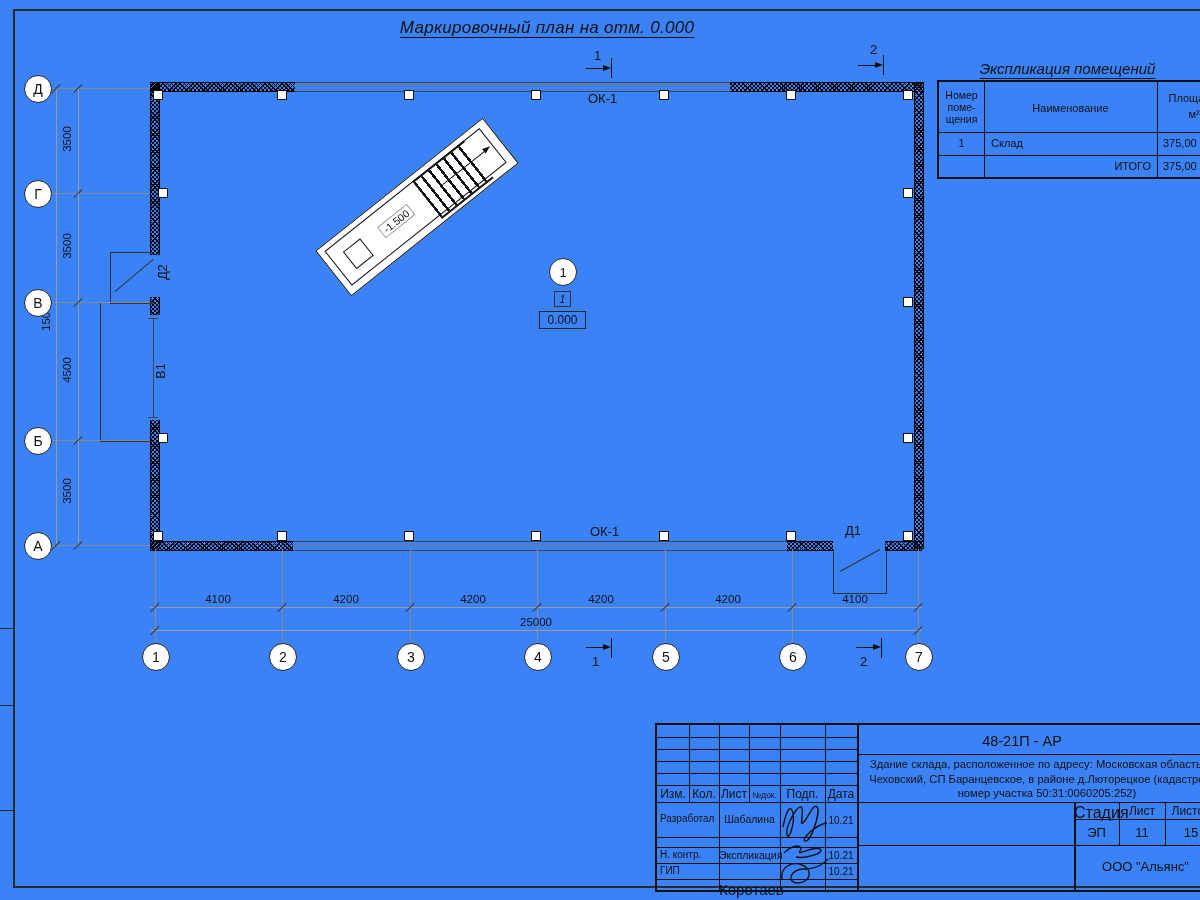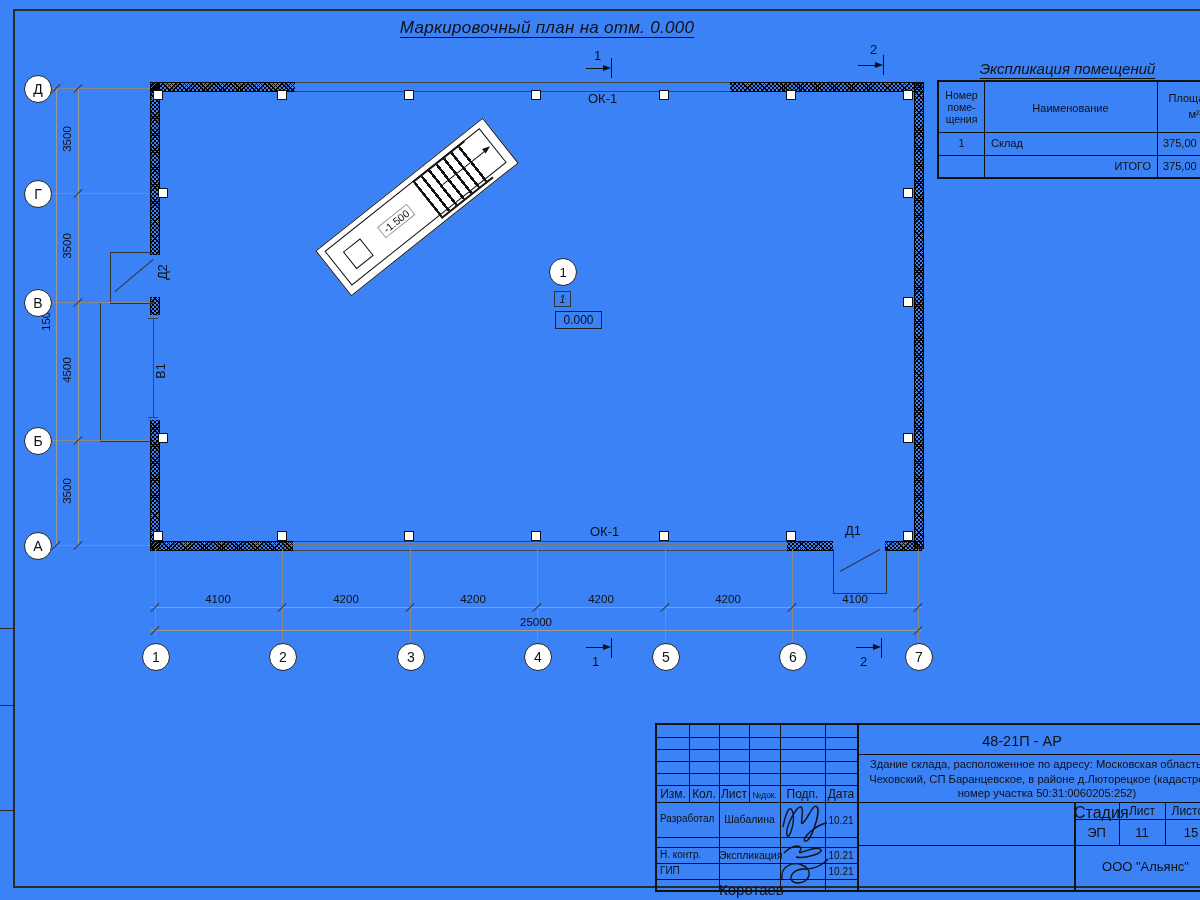--- a/index.html
+++ b/index.html
@@ -111,21 +111,21 @@
     <div class="inner"></div>
     <div class="treads"></div>
     <div class="dirline"></div>
     <div class="tri-r" style="left:193px;top:23px;"></div>
     <div class="sq"></div>
     <div class="rlabel">-1.500</div>
   </div>
 
   <div class="acirc" style="left:549px;top:258px;font-size:13px;">1</div>
   <div class="cellc" style="left:554px;top:291px;width:15px;height:14px;border:1px solid #333;font-size:10.5px;font-style:italic;line-height:14px;">1</div>
-  <div class="cellc" style="left:539px;top:311px;width:45px;height:16px;border:1.4px solid #222;font-size:12px;line-height:16px;margin-left:16px;">0.000</div>
+  <div class="cellc" style="left:539px;top:311px;width:45px;height:16px;border:1.4px solid #222;font-size:12px;line-height:16px;">0.000</div>
 
   <div class="plab" style="left:594px;top:48px;font-size:13px;">1</div>
   <div class="hl" style="left:586px;top:68px;width:20px;height:1.2px;background:#111;"></div>
   <div class="tri-r" style="left:603px;top:65px;"></div>
   <div class="vl" style="left:611px;top:58px;height:20px;width:1.2px;background:#111;"></div>
   <div class="plab" style="left:870px;top:42px;font-size:13px;">2</div>
   <div class="hl" style="left:858px;top:65px;width:20px;height:1.2px;background:#111;"></div>
   <div class="tri-r" style="left:875px;top:62px;"></div>
   <div class="vl" style="left:883px;top:55px;height:20px;width:1.2px;background:#111;"></div>
 

